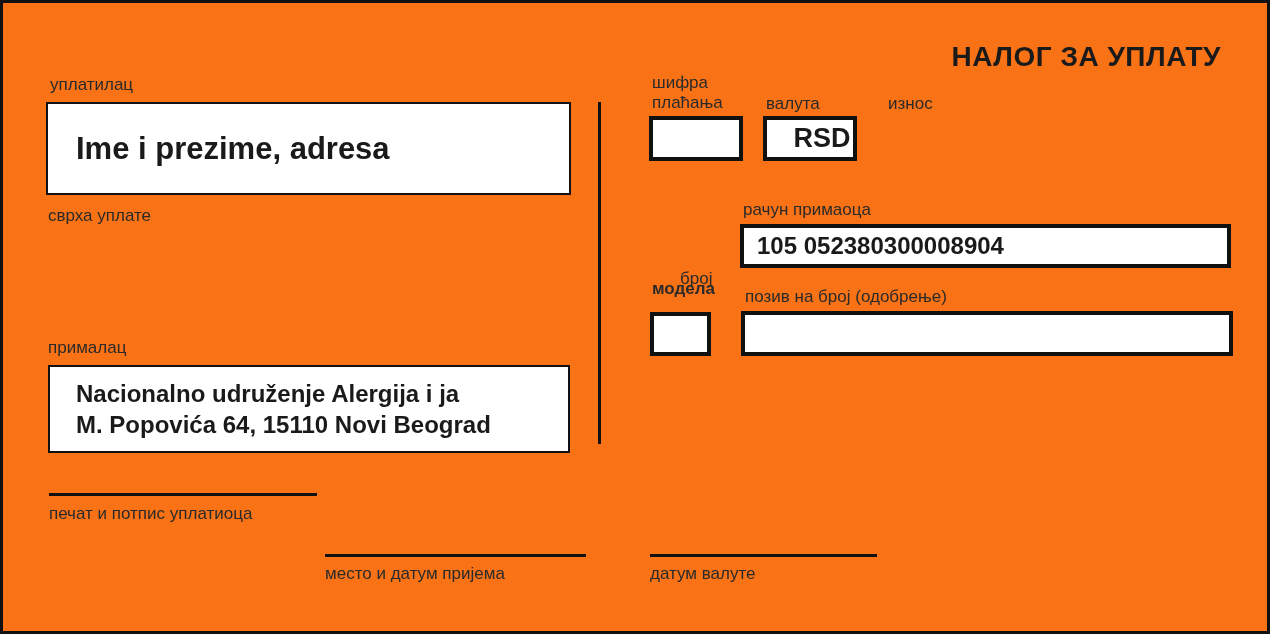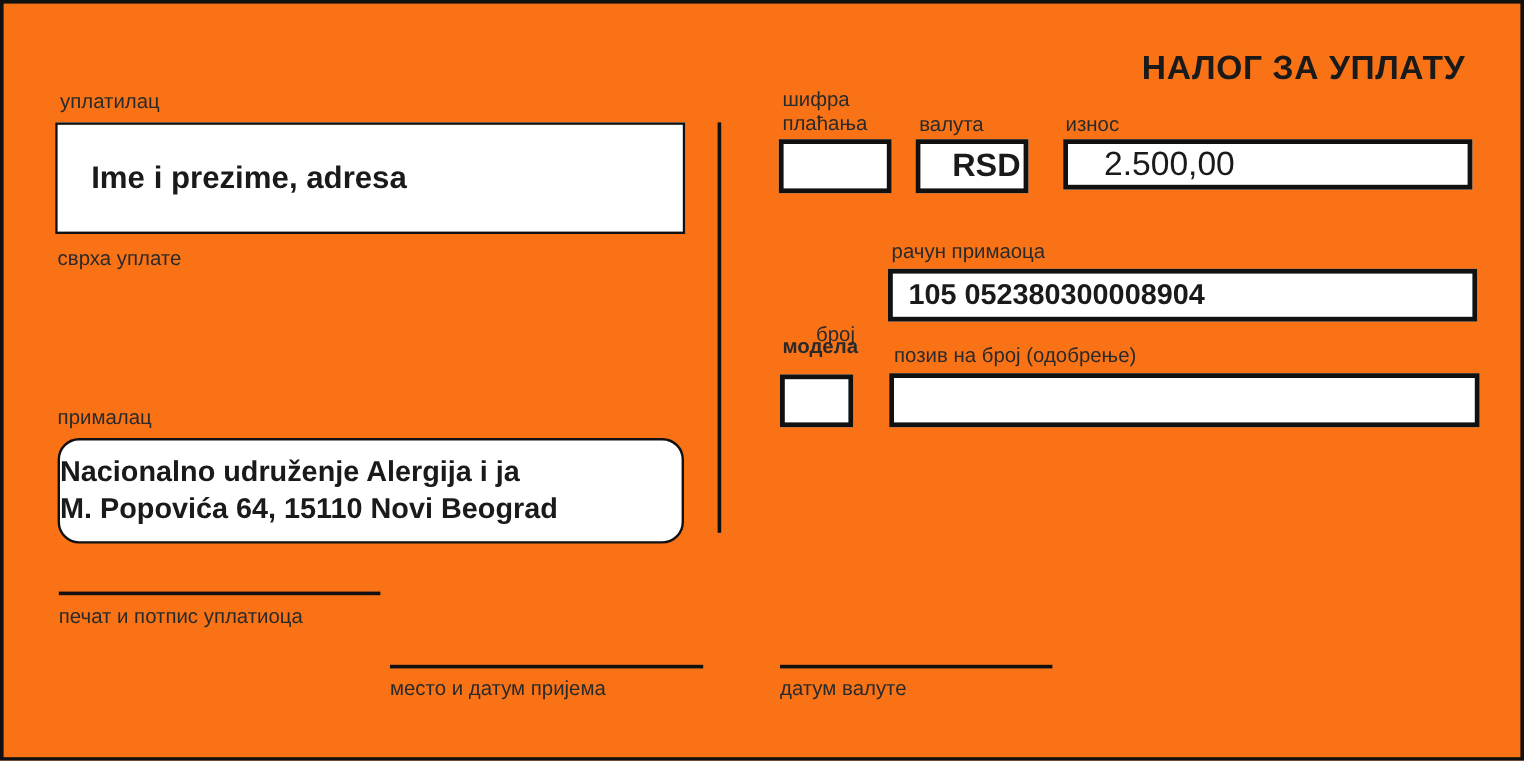--- a/index.html
+++ b/index.html
@@ -32,21 +32,21 @@
   .box {
     position:absolute;
     background:#fff;
     border:2.5px solid #111;
     display:flex;
     align-items:center;
   }
   .box.thick { border-width:4px; }
   .value-bold {
     font-weight:bold;
-    font-size:26px;
+    font-size:31px;
     white-space:nowrap;
   }
   .value-regular {
     font-size:28px;
     white-space:nowrap;
   }
   .two-line {
     flex-direction:column;
     align-items:flex-start;
     justify-content:center;
@@ -71,21 +71,21 @@
   <div class="title">НАЛОГ ЗА УПЛАТУ</div>
 
   <div class="label" style="left:47px; top:72px;">уплатилац</div>
   <div class="box" style="left:43px; top:99px; width:525px; height:93px; padding-left:28px;">
     <span class="value-bold">Ime i prezime, adresa</span>
   </div>
 
   <div class="label" style="left:45px; top:203px;">сврха уплате</div>
 
   <div class="label" style="left:45px; top:335px;">прималац</div>
-  <div class="box two-line" style="left:45px; top:362px; width:522px; height:88px; border-radius:18px;">
+  <div class="box two-line" style="left:45px; top:362px; width:522px; height:88px; padding-left:26px;">
     <span class="value-bold">Nacionalno udruženje Alergija i ja</span>
     <span class="value-bold">M. Popovića 64, 15110 Novi Beograd</span>
   </div>
 
   <div class="hline" style="left:46px; top:490px; width:268px;"></div>
   <div class="label" style="left:46px; top:501px;">печат и потпис уплатиоца</div>
 
   <div class="hline" style="left:322px; top:551px; width:261px;"></div>
   <div class="label" style="left:322px; top:561px;">место и датум пријема</div>
 
@@ -99,23 +99,20 @@
   <div class="box thick" style="left:646px; top:113px; width:94px; height:45px;">
     <span class="value-bold"></span>
   </div>
 
   <div class="label" style="left:763px; top:91px;">валута</div>
   <div class="box thick" style="left:760px; top:113px; width:94px; height:45px; justify-content:center;">
     <span class="value-bold" style="font-size:27px;margin-left:24px;">RSD</span>
   </div>
 
   <div class="label" style="left:885px; top:91px;">износ</div>
-  <div class="box thick" style="left:883px; top:113px; width:341px; height:42px; padding-left:30px;">
-    <span class="value-regular">2.500,00</span>
-  </div>
 
   <div class="label" style="left:740px; top:197px;">рачун примаоца</div>
   <div class="box thick" style="left:737px; top:221px; width:491px; height:44px; padding-left:13px;">
     <span class="value-bold" style="font-size:24px;">105 052380300008904</span>
   </div>
 
   <div class="label" style="left:649px; top:266px;margin-left:28px;">број</div>
   <div class="label" style="left:649px; top:276px;font-weight:bold;">модела</div>
   <div class="box thick" style="left:647px; top:309px; width:61px; height:44px;">
     <span class="value-bold"></span>

